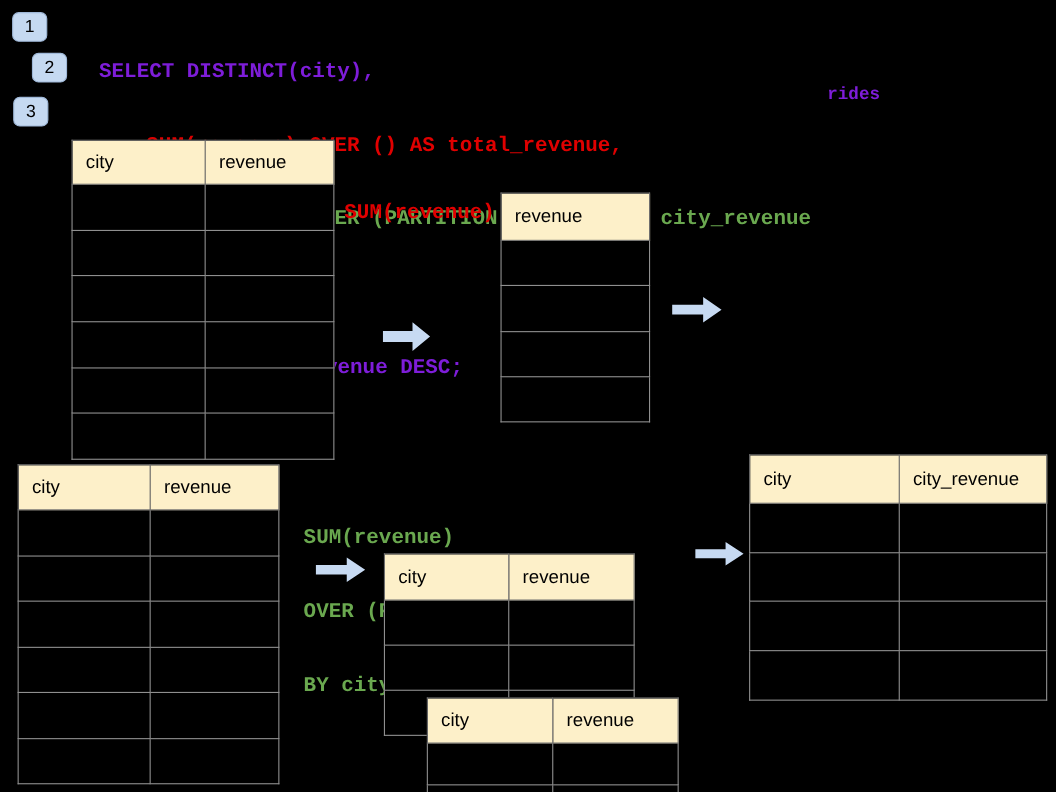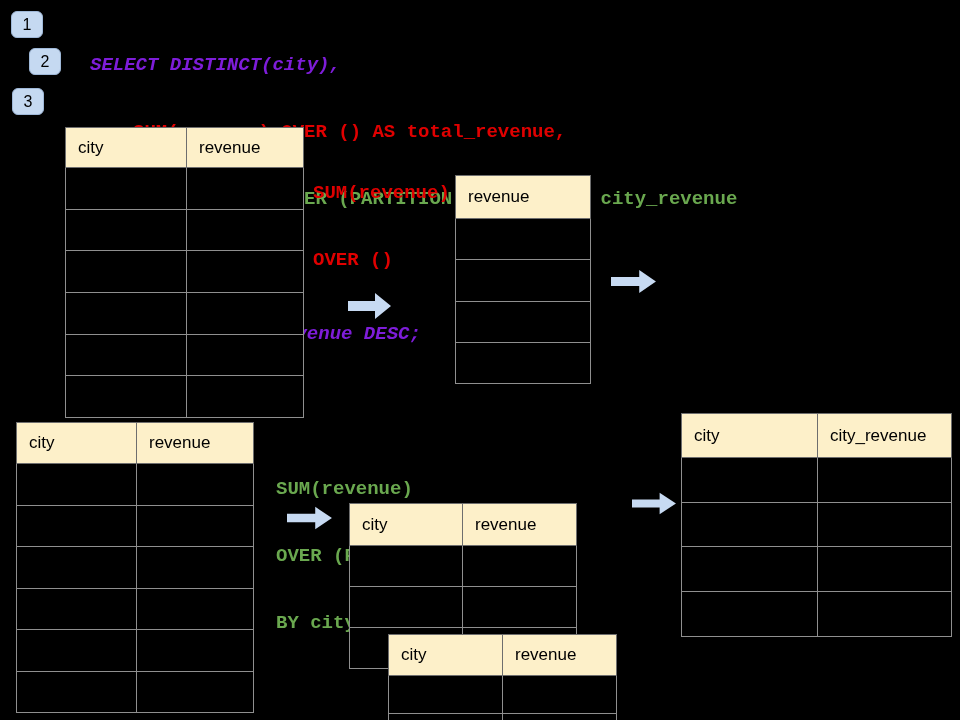--- a/index.html
+++ b/index.html
@@ -27,21 +27,21 @@
   .code{
     position:absolute;left:90px;top:9px;
     font-family:"Liberation Mono", monospace;
     font-weight:bold;font-size:19px;line-height:22.4px;
     white-space:pre;
   }
   .code .ln{display:block;}
   .ind43{margin-left:43px;}
   .ind20{margin-left:20px;}
   .ind23{margin-left:23px;}
-  .purple{color:#7e1dd9;font-style:italic;}
+  .purple{color:#7e1dd9;}
   .red{color:#e00000;}
   .green{color:#6aa84f;}
 
   
   .side-note{
     position:absolute;left:752px;top:35px;
     font-family:"Liberation Mono", monospace;
     font-weight:bold;font-size:16px;line-height:20.5px;
     white-space:pre;color:#7e1dd9;
   }
@@ -103,25 +103,25 @@
 
   <div class="code">
     <span class="ln purple">SELECT DISTINCT(city),</span>
     <span class="ln red ind43">SUM(revenue) OVER () AS total_revenue,</span>
     <span class="ln green ind43">SUM(revenue) OVER (PARTITION BY city) as city_revenue</span>
     <span class="ln purple ind20">FROM rides</span>
     <span class="ln purple ind23">ORDER by city_revenue DESC;</span>
   </div>
 
   <div class="side-note">
+    <span class="ln" style="display:block">rides</span>
   </div>
 
   <div class="ann" id="ann-total">
     <span style="display:block">SUM(revenue)</span>
-    <span style="display:block">OVER ()</span>
   </div>
 
   <div class="ann" id="ann-partition">
     <span style="display:block">SUM(revenue)</span>
     <span style="display:block">OVER (PARTITION</span>
     <span style="display:block">BY city)</span>
   </div>
 
   <table class="tbl" id="t-source-top">
     <colgroup>

